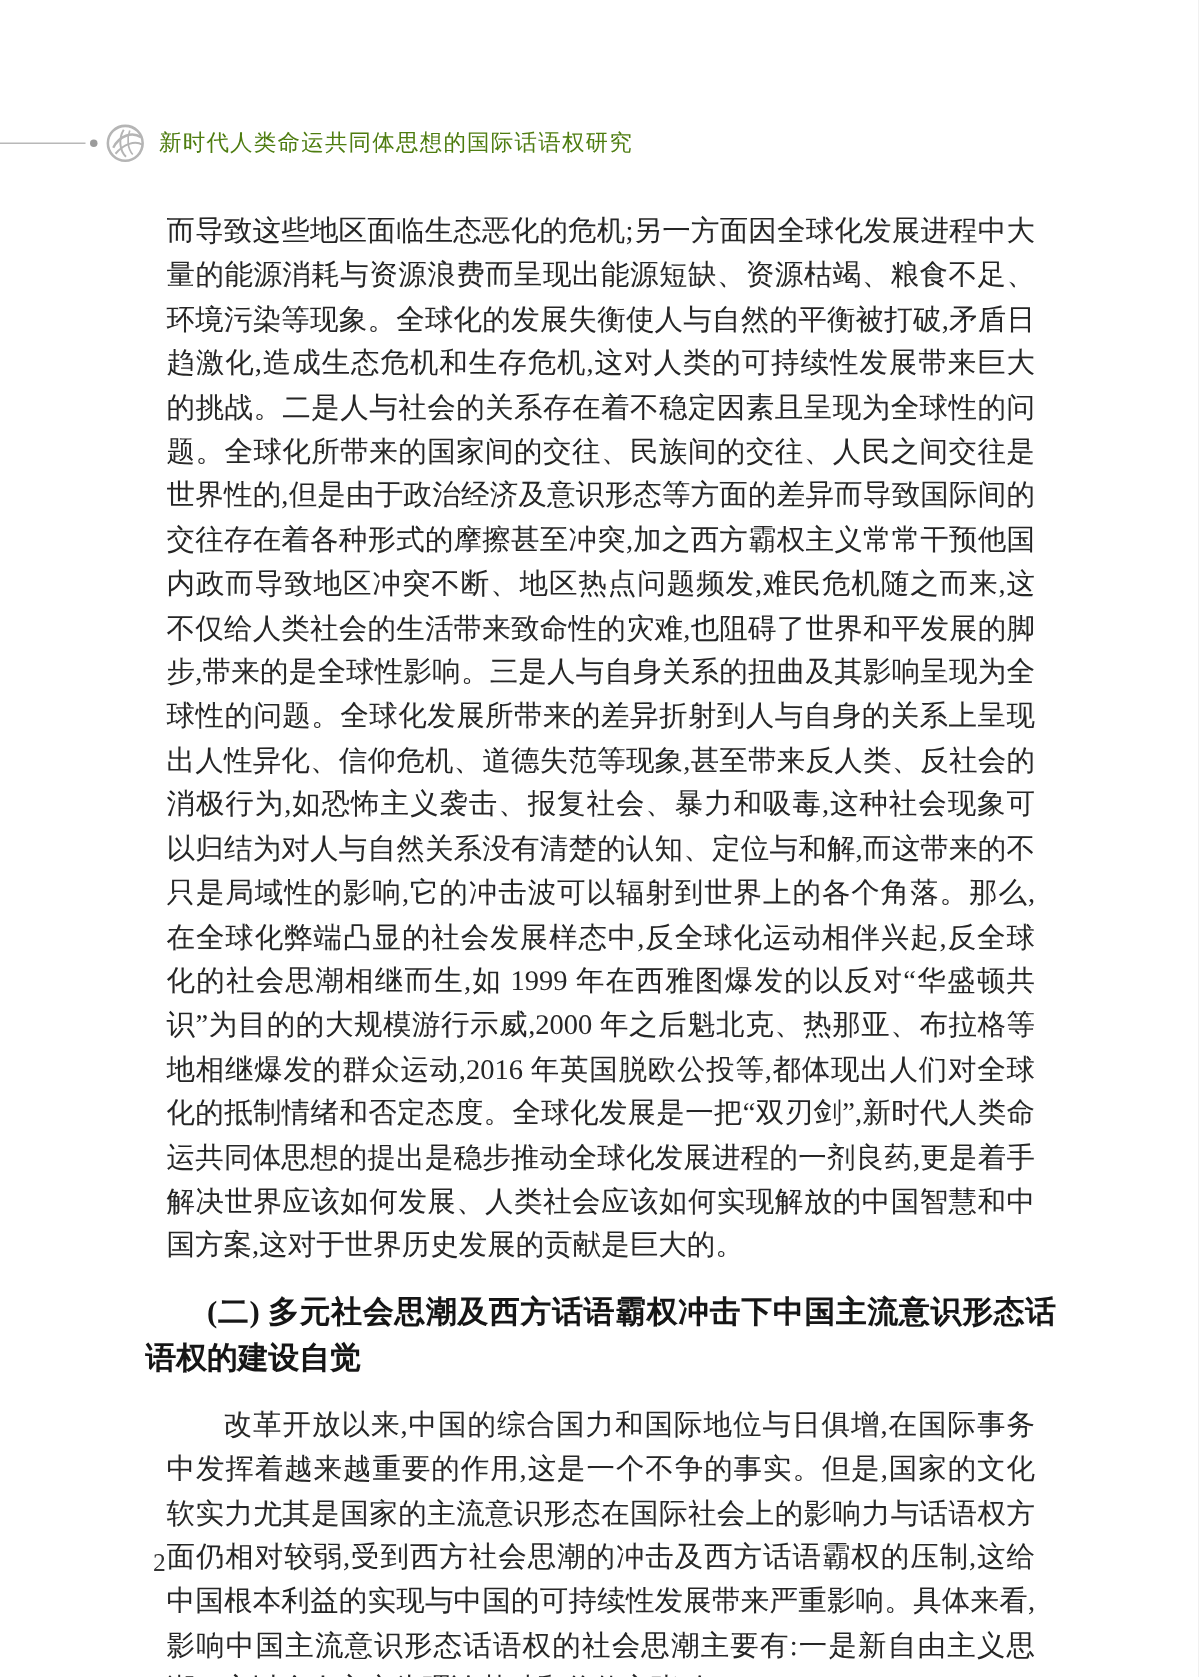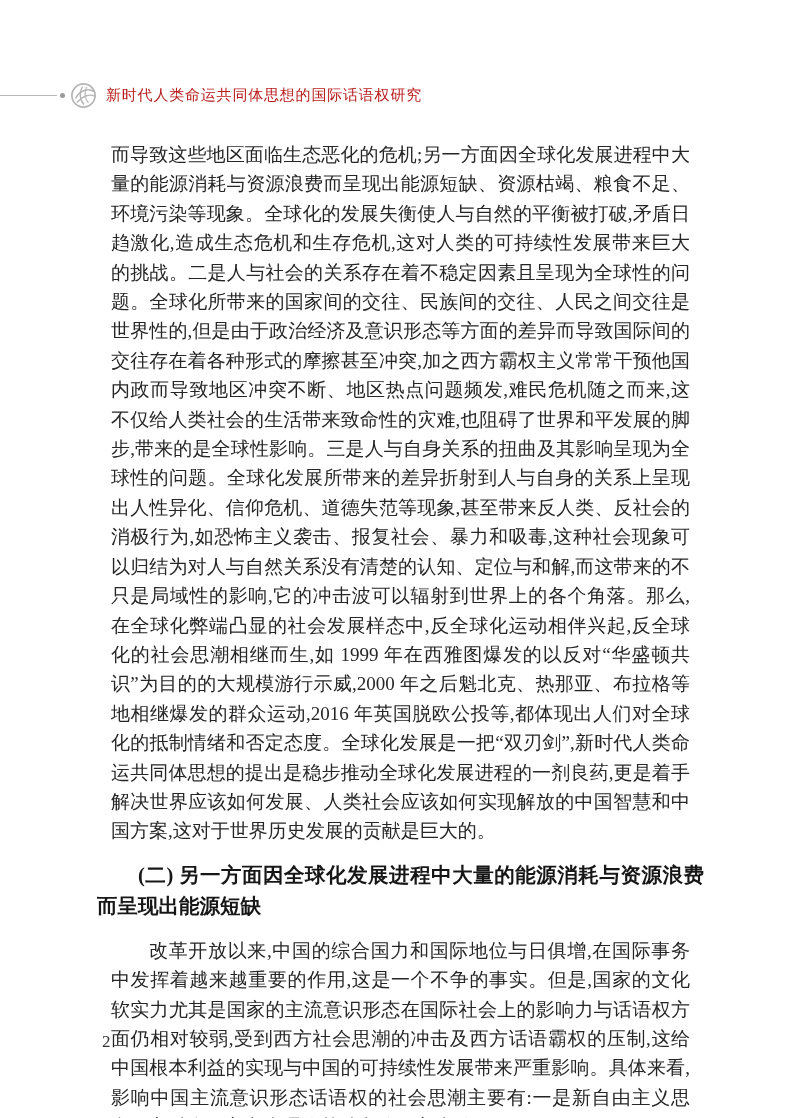--- a/index.html
+++ b/index.html
@@ -39,21 +39,21 @@
   .header-logo {
     width: 27px;
     height: 27px;
     margin-left: 5px;
     flex: none;
   }
   .header-title {
     margin-left: 9px;
     font-size: 15px;
     letter-spacing: 0.8px;
-    color: #b91c1c;
+    color: #4d7c0f;
     font-family: "Liberation Sans", "DejaVu Sans", sans-serif;
     white-space: nowrap;
   }
   
   .body-text {
     position: absolute;
     left: 97px;
     top: 126px;
     width: 607px;
     font-size: 19px;
@@ -99,19 +99,19 @@
       <path d="M5.5 16.5 C 9.5 8.5, 18 5.5, 24 9.5" fill="none" stroke="#b5b5b5" stroke-width="1.6"></path>
       <path d="M7 20.5 C 12.5 14, 20 11.5, 25 14.5" fill="none" stroke="#b5b5b5" stroke-width="1.3"></path>
       <path d="M12.5 4.5 C 9 10, 9.5 18, 14 22.5" fill="none" stroke="#b5b5b5" stroke-width="1.3"></path>
       <path d="M16.5 5 C 14.5 10.5, 15 17, 18.5 21" fill="none" stroke="#b5b5b5" stroke-width="1.1"></path>
     </svg>
     <span class="header-title">新时代人类命运共同体思想的国际话语权研究</span>
   </div>
 
   <div class="body-text">
     <p class="para">而导致这些地区面临生态恶化的危机;另一方面因全球化发展进程中大量的能源消耗与资源浪费而呈现出能源短缺、资源枯竭、粮食不足、环境污染等现象。全球化的发展失衡使人与自然的平衡被打破,矛盾日趋激化,造成生态危机和生存危机,这对人类的可持续性发展带来巨大的挑战。二是人与社会的关系存在着不稳定因素且呈现为全球性的问题。全球化所带来的国家间的交往、民族间的交往、人民之间交往是世界性的,但是由于政治经济及意识形态等方面的差异而导致国际间的交往存在着各种形式的摩擦甚至冲突,加之西方霸权主义常常干预他国内政而导致地区冲突不断、地区热点问题频发,难民危机随之而来,这不仅给人类社会的生活带来致命性的灾难,也阻碍了世界和平发展的脚步,带来的是全球性影响。三是人与自身关系的扭曲及其影响呈现为全球性的问题。全球化发展所带来的差异折射到人与自身的关系上呈现出人性异化、信仰危机、道德失范等现象,甚至带来反人类、反社会的消极行为,如恐怖主义袭击、报复社会、暴力和吸毒,这种社会现象可以归结为对人与自然关系没有清楚的认知、定位与和解,而这带来的不只是局域性的影响,它的冲击波可以辐射到世界上的各个角落。那么,在全球化弊端凸显的社会发展样态中,反全球化运动相伴兴起,反全球化的社会思潮相继而生,如 1999 年在西雅图爆发的以反对“华盛顿共识”为目的的大规模游行示威,2000 年之后魁北克、热那亚、布拉格等地相继爆发的群众运动,2016 年英国脱欧公投等,都体现出人们对全球化的抵制情绪和否定态度。全球化发展是一把“双刃剑”,新时代人类命运共同体思想的提出是稳步推动全球化发展进程的一剂良药,更是着手解决世界应该如何发展、人类社会应该如何实现解放的中国智慧和中国方案,这对于世界历史发展的贡献是巨大的。</p>
-    <h3 class="section-heading">(二) 另一方面因全球化发展进程中大量的能源消耗与资源浪费而呈现出能源短缺</h3>
+    <h3 class="section-heading">(二) 多元社会思潮及西方话语霸权冲击下中国主流意识形态话语权的建设自觉</h3>
     <p class="para indent">改革开放以来,中国的综合国力和国际地位与日俱增,在国际事务中发挥着越来越重要的作用,这是一个不争的事实。但是,国家的文化软实力尤其是国家的主流意识形态在国际社会上的影响力与话语权方面仍相对较弱,受到西方社会思潮的冲击及西方话语霸权的压制,这给中国根本利益的实现与中国的可持续性发展带来严重影响。具体来看,影响中国主流意识形态话语权的社会思潮主要有:一是新自由主义思潮。它以个人主义为理论基础和价值主张,在</p>
   </div>
 
   <div class="page-number">2</div>
 
 </div>
 
 </body></html>

